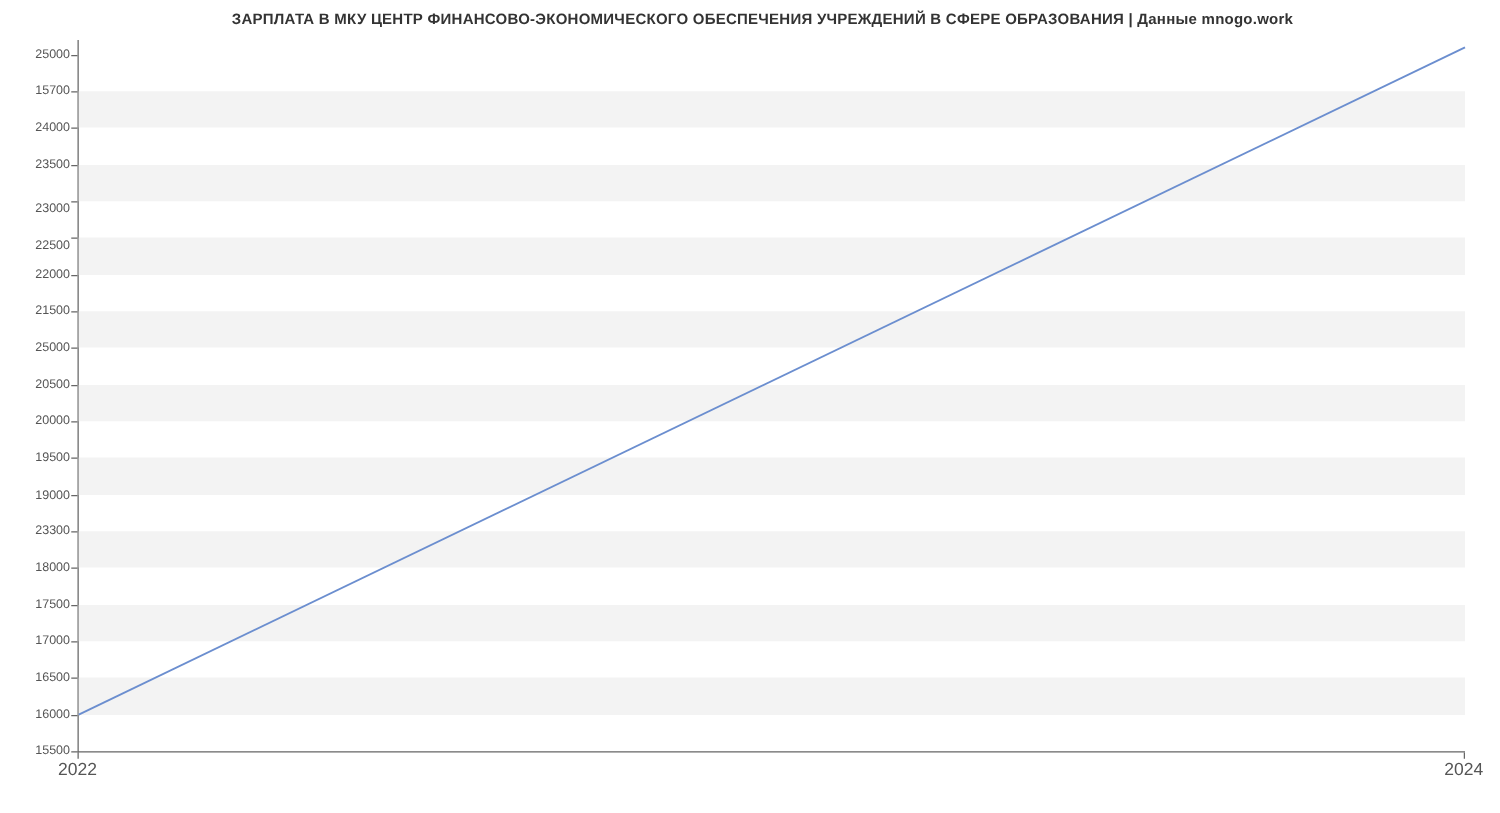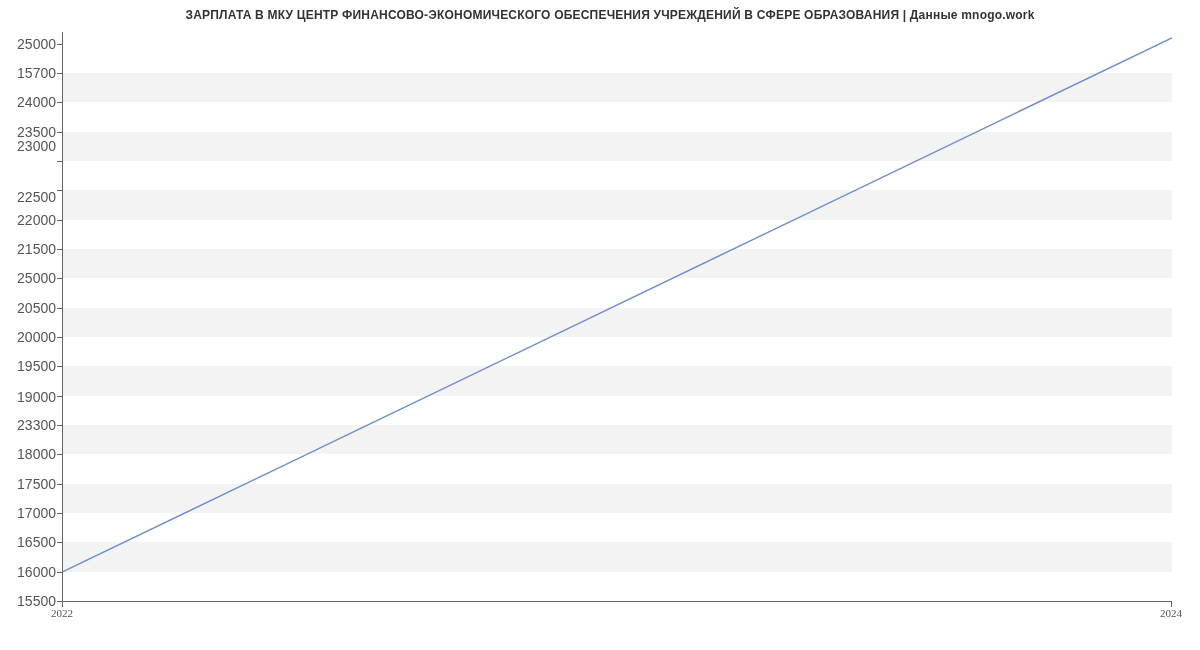--- a/index.html
+++ b/index.html
@@ -42,38 +42,37 @@
     position: absolute;
     left: 0;
     width: 100%;
     background: #f3f3f3;
   }
   .y-tick-label {
     position: absolute;
     right: 1144px;
     width: 50px;
     text-align: right;
-    font-size: 14px;
+    font-size: 10px;
     color: #555555;
     transform: translateY(-50%);
   }
   .y-tick-mark {
     position: absolute;
     left: 57px;
     width: 5px;
     height: 1px;
     background: #666666;
   }
   .x-tick-label {
     position: absolute;
     top: 607px;
-    font-size: 11px;
+    font-size: 14px;
     color: #555555;
     transform: translateX(-50%);
-    font-family: Liberation Serif, serif;
   }
   .x-tick-mark {
     position: absolute;
     top: 602px;
     width: 1px;
     height: 5px;
     background: #666666;
   }
   svg.line {
     position: absolute;
@@ -127,21 +126,21 @@
     <div class="y-tick-label" style="top: 307.701px;">20500</div>
     <div class="y-tick-mark" style="top: 307.701px;"></div>
     <div class="y-tick-label" style="top: 278.371px;">25000</div>
     <div class="y-tick-mark" style="top: 278.371px;"></div>
     <div class="y-tick-label" style="top: 249.041px;">21500</div>
     <div class="y-tick-mark" style="top: 249.041px;"></div>
     <div class="y-tick-label" style="top: 219.711px;">22000</div>
     <div class="y-tick-mark" style="top: 219.711px;"></div>
     <div class="y-tick-label" style="top: 197px;">22500</div>
     <div class="y-tick-mark" style="top: 190.381px;"></div>
-    <div class="y-tick-label" style="top: 146px;">23000</div>
+    <div class="y-tick-label" style="top: 167px;">23000</div>
     <div class="y-tick-mark" style="top: 161.052px;"></div>
     <div class="y-tick-label" style="top: 131.722px;">23500</div>
     <div class="y-tick-mark" style="top: 131.722px;"></div>
     <div class="y-tick-label" style="top: 102.392px;">24000</div>
     <div class="y-tick-mark" style="top: 102.392px;"></div>
     <div class="y-tick-label" style="top: 73.0619px;">15700</div>
     <div class="y-tick-mark" style="top: 73.0619px;"></div>
     <div class="y-tick-label" style="top: 43.732px;">25000</div>
     <div class="y-tick-mark" style="top: 43.732px;"></div>
     <div class="x-tick-label" style="left: 62px;">2022</div>

